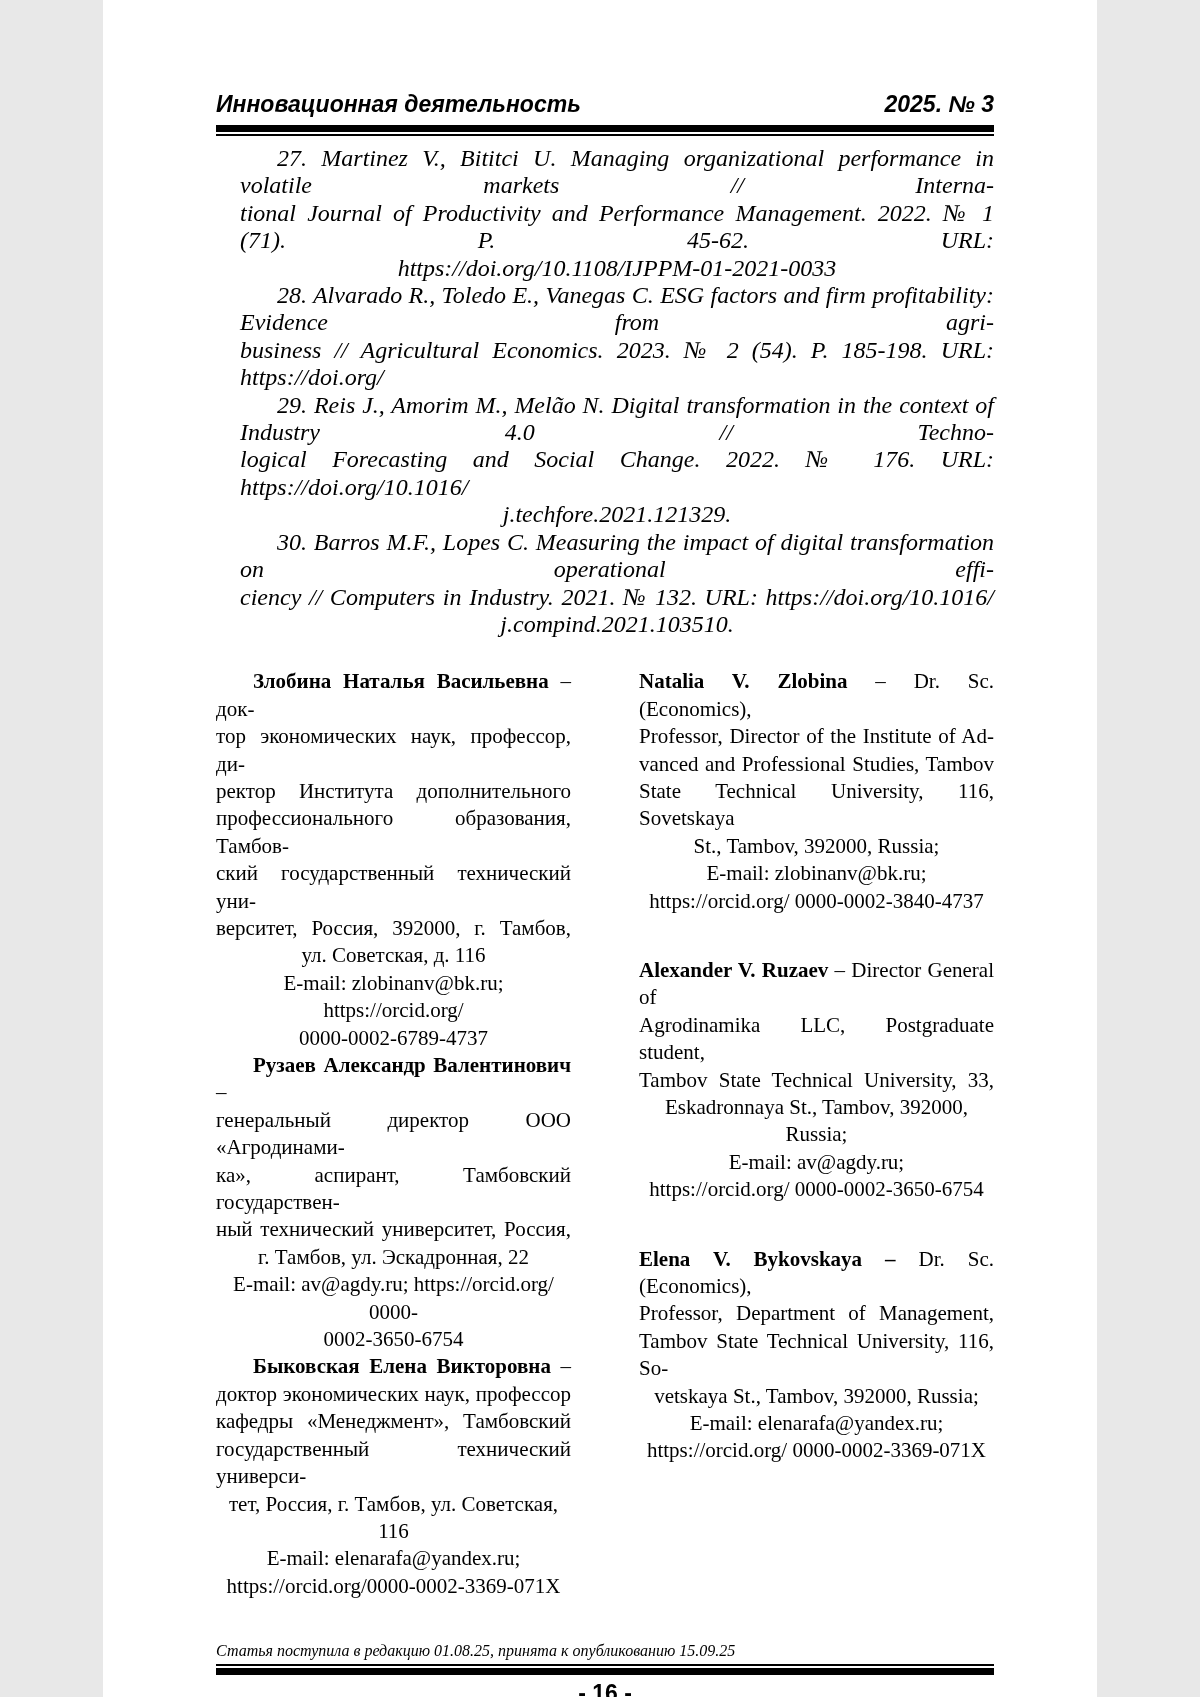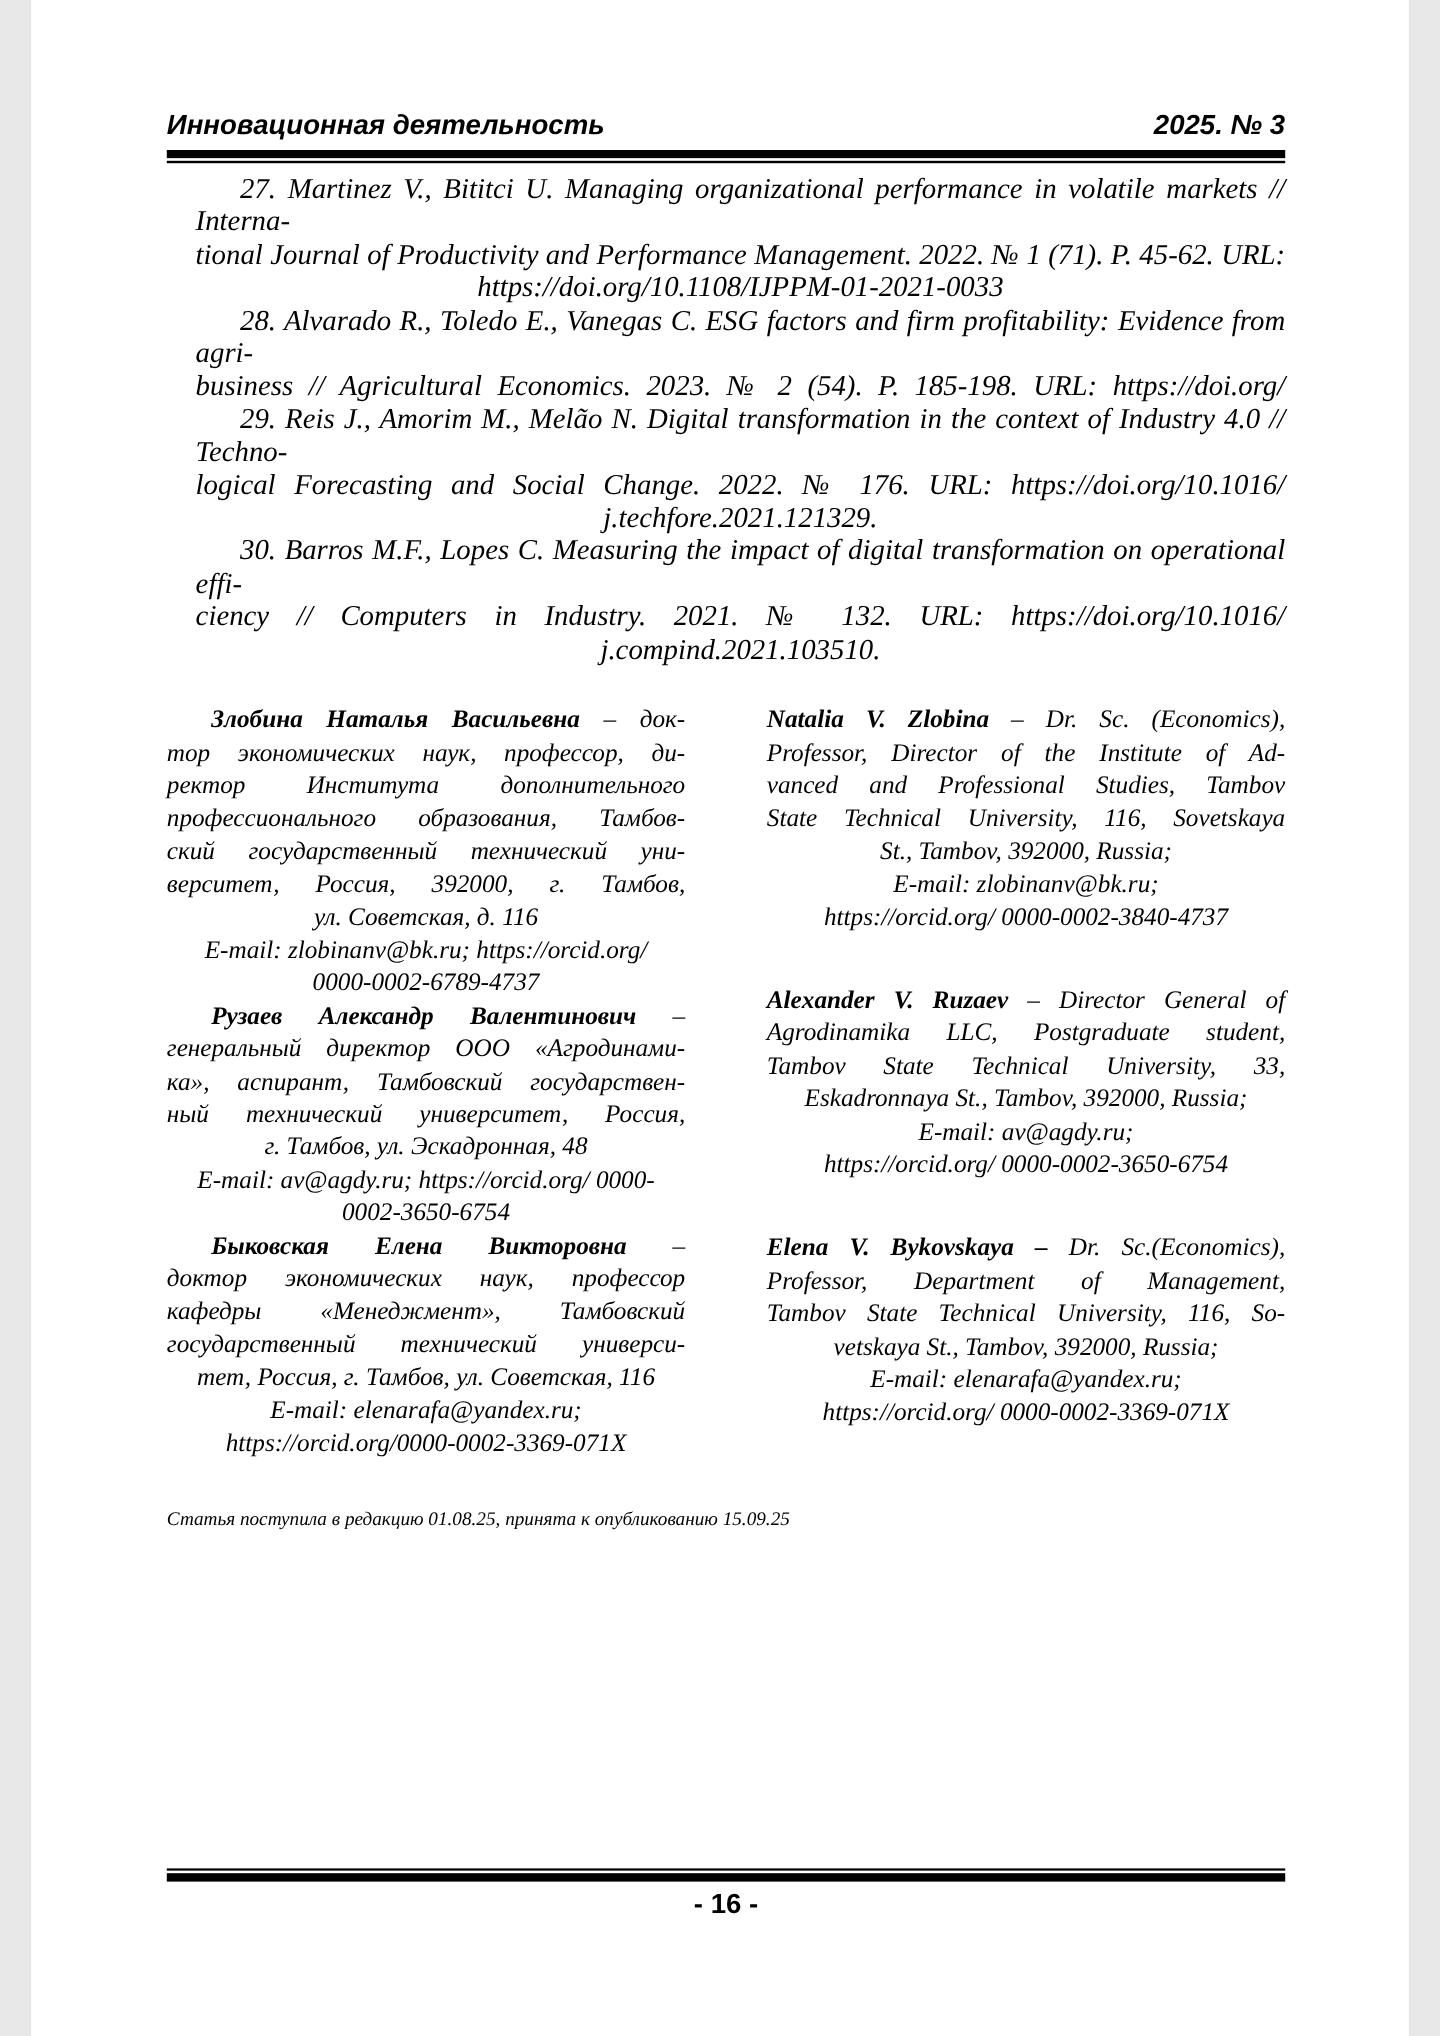--- a/index.html
+++ b/index.html
@@ -1,38 +1,38 @@
 <!DOCTYPE html>
 <html><head>
 <meta charset="utf-8">
 <style>
   html,body{margin:0;padding:0;background:#e8e8e8;}
   .page{
-    width:1148px;height:1697px;margin:0 auto;background:#ffffff;
+    width:994px;height:1697px;margin:0 auto;background:#ffffff;
     box-sizing:border-box;padding:90px 103px 96px 113px;
     display:flex;flex-direction:column;
     font-family:"Liberation Serif","DejaVu Serif",serif;
     color:#000;
   }
   
   .hrow{
     display:flex;justify-content:space-between;align-items:baseline;
     font-family:"Liberation Sans","DejaVu Sans",sans-serif;
     font-style:italic;font-weight:bold;font-size:23px;line-height:28px;
   }
   .rule-thick{height:7px;background:#000;}
   .rule-thin{height:2px;background:#000;}
   .rule-gap{height:2px;background:#fff;}
   .head-rules{margin-top:7px;}
   
   .refs{margin-top:9px;font-style:italic;font-size:24px;line-height:27.4px;margin-left:24px;}
   .line{text-align:center;}
   .line.j{text-align:justify;text-align-last:justify;}
   .refs .line.first{text-indent:37px;}
-  .authors{display:flex;gap:68px;margin-top:30px;font-style:italic;font-size:21px;line-height:27.4px;}
+  .authors{display:flex;gap:68px;margin-top:30px;font-size:21px;line-height:27.4px;}
   .col{flex:1 1 0;min-width:0;}
   .bname{font-weight:bold;}
   .ru .line.first{text-indent:37px;}
   .en .entry:nth-child(2){margin-top:42px;}
   .en .entry:nth-child(3){margin-top:42px;}
   .submitted{
     margin-top:38px;text-align:left;font-style:italic;font-size:16px;line-height:26px;
   }
   
   .pfooter{margin-top:auto;}
@@ -98,21 +98,21 @@
               <div class="line contact">E-mail: zlobinanv@bk.ru; https://orcid.org/</div>
               <div class="line contact">0000-0002-6789-4737</div>
             </div>
           </div>
           <div class="entry">
             <div class="line first j"><span class="bname">Рузаев Александр Валентинович</span><span> –</span></div>
             <div>
               <div class="line j">генеральный директор ООО «Агродинами-</div>
               <div class="line j">ка», аспирант, Тамбовский государствен-</div>
               <div class="line j">ный технический университет, Россия,</div>
-              <div class="line">г. Тамбов, ул. Эскадронная, 48</div>
+              <div class="line">г. Тамбов, ул. Эскадронная, 22</div>
             </div>
             <div>
               <div class="line contact">E-mail: av@agdy.ru; https://orcid.org/ 0000-</div>
               <div class="line contact">0002-3650-6754</div>
             </div>
           </div>
           <div class="entry">
             <div class="line first j"><span class="bname">Быковская Елена Викторовна</span><span> –</span></div>
             <div>
               <div class="line j">доктор экономических наук, профессор</div>

